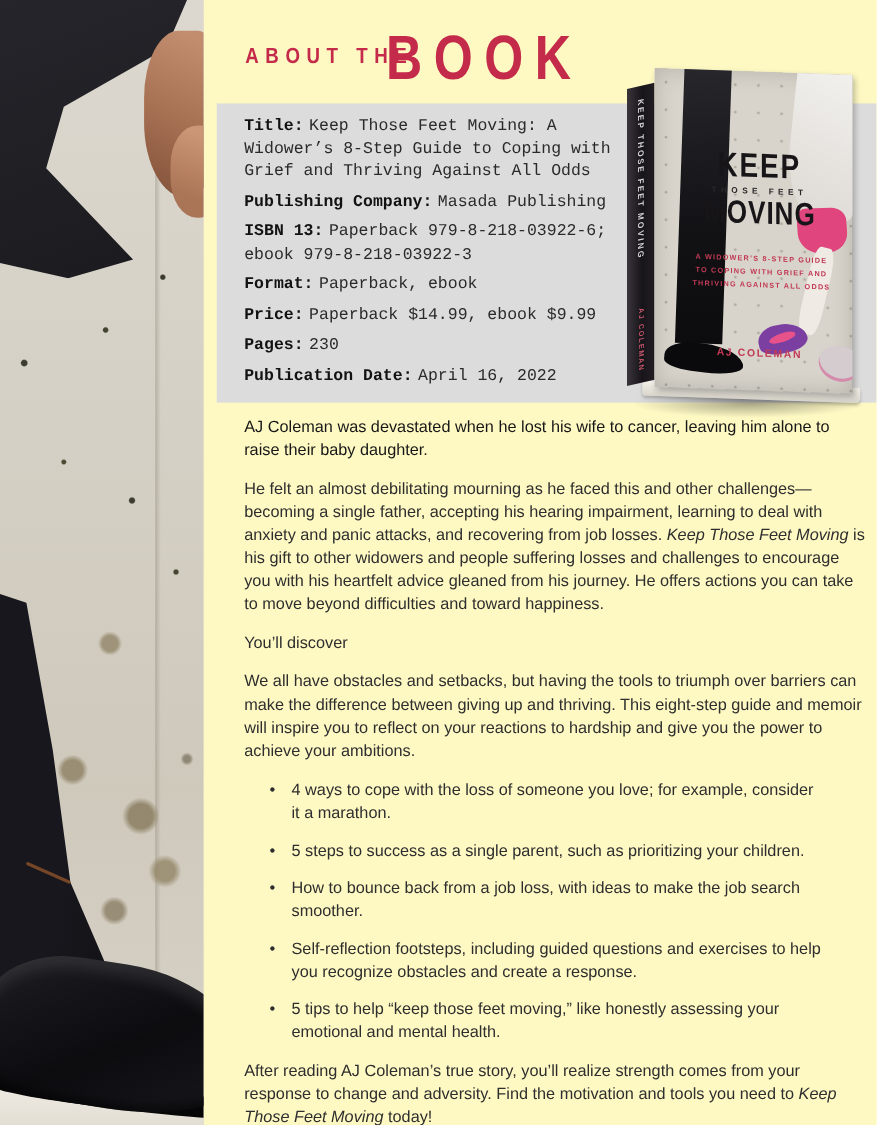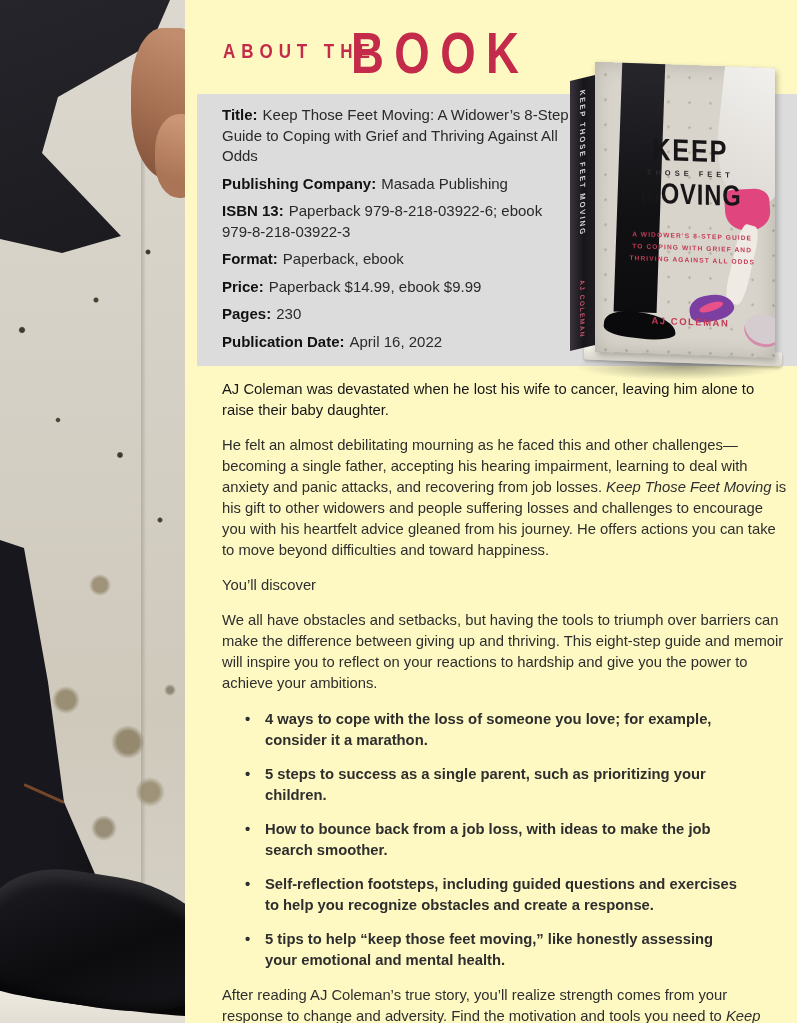--- a/index.html
+++ b/index.html
@@ -61,21 +61,21 @@
 
   
   .kicker{position:absolute;left:223px;top:40px;font-size:20px;font-weight:700;letter-spacing:7px;
     color:var(--accent);transform:scaleX(.85);transform-origin:0 0;white-space:nowrap;z-index:3;}
   .big-title{position:absolute;left:351px;top:25px;font-size:57px;line-height:1;font-weight:700;letter-spacing:13px;
     color:var(--accent);transform:scaleX(.8);transform-origin:0 0;white-space:nowrap;z-index:3;}
 
   
   .details{position:absolute;left:197px;top:94px;width:600px;height:272px;background:var(--panel);z-index:1;}
   .details-inner{padding:11px 0 0 25px;width:372px;font-size:15px;line-height:20.5px;color:#2a2a2a;}
-  .drow{margin:0 0 7px 0;}
+  .drow{margin:0 0 7px 0;font-family:Liberation Mono, monospace;}
   .dlabel{font-weight:700;color:#121212;margin-right:5px;}
 
   
   .book{position:absolute;left:570px;top:62px;width:220px;height:305px;z-index:5;}
   .book-shadow{position:absolute;left:4px;bottom:-13px;width:212px;height:26px;
     background:radial-gradient(ellipse at 50% 50%, rgba(35,35,40,.38), rgba(35,35,40,0) 70%);}
   .pages{position:absolute;left:14px;top:287px;width:198px;height:14px;transform:skewY(2deg);
     background:linear-gradient(#f5f2eb,#d9d5cb);border-radius:2px 2px 4px 2px;box-shadow:0 2px 3px rgba(0,0,0,.25);}
   .spine{position:absolute;left:0;top:16px;width:25px;height:270px;transform:skewY(-13deg);
     background:linear-gradient(90deg,#3a353b 0%,#17151a 55%,#221f24 100%);}
@@ -110,21 +110,21 @@
   .cv-sub{position:absolute;left:18%;right:10%;top:57%;z-index:4;text-align:center;
     font-size:6.6px;font-weight:700;letter-spacing:1.1px;line-height:1.8;color:#c23a55;}
   .cv-author{position:absolute;left:6%;right:0;bottom:9.5%;z-index:4;text-align:center;
     font-size:9.5px;font-weight:700;letter-spacing:1.5px;color:#c23a55;}
 
   
   .copy{position:absolute;left:222px;top:379px;width:566px;font-size:14.8px;line-height:21px;color:var(--ink);z-index:2;}
   .copy p{margin:0 0 14px 0;}
   .lead{font-weight:400;color:#171717;}
   .copy i{font-style:italic;}
-  .copy ul{margin:15px 0 14px 0;padding:0 0 0 23px;list-style:none;font-weight:bold;}
+  .copy ul{margin:15px 0 14px 0;padding:0 0 0 23px;list-style:none;}
   .copy li{position:relative;margin:0 0 13px 0;padding-left:20px;max-width:502px;}
   .copy li::before{content:"\2022";position:absolute;left:0;top:-1px;font-size:15px;color:#2e2e2e;}
 </style>
 </head>
 <body>
 
 <div class="page">
 
   <div class="photo-strip">
     <div class="concrete"></div>

